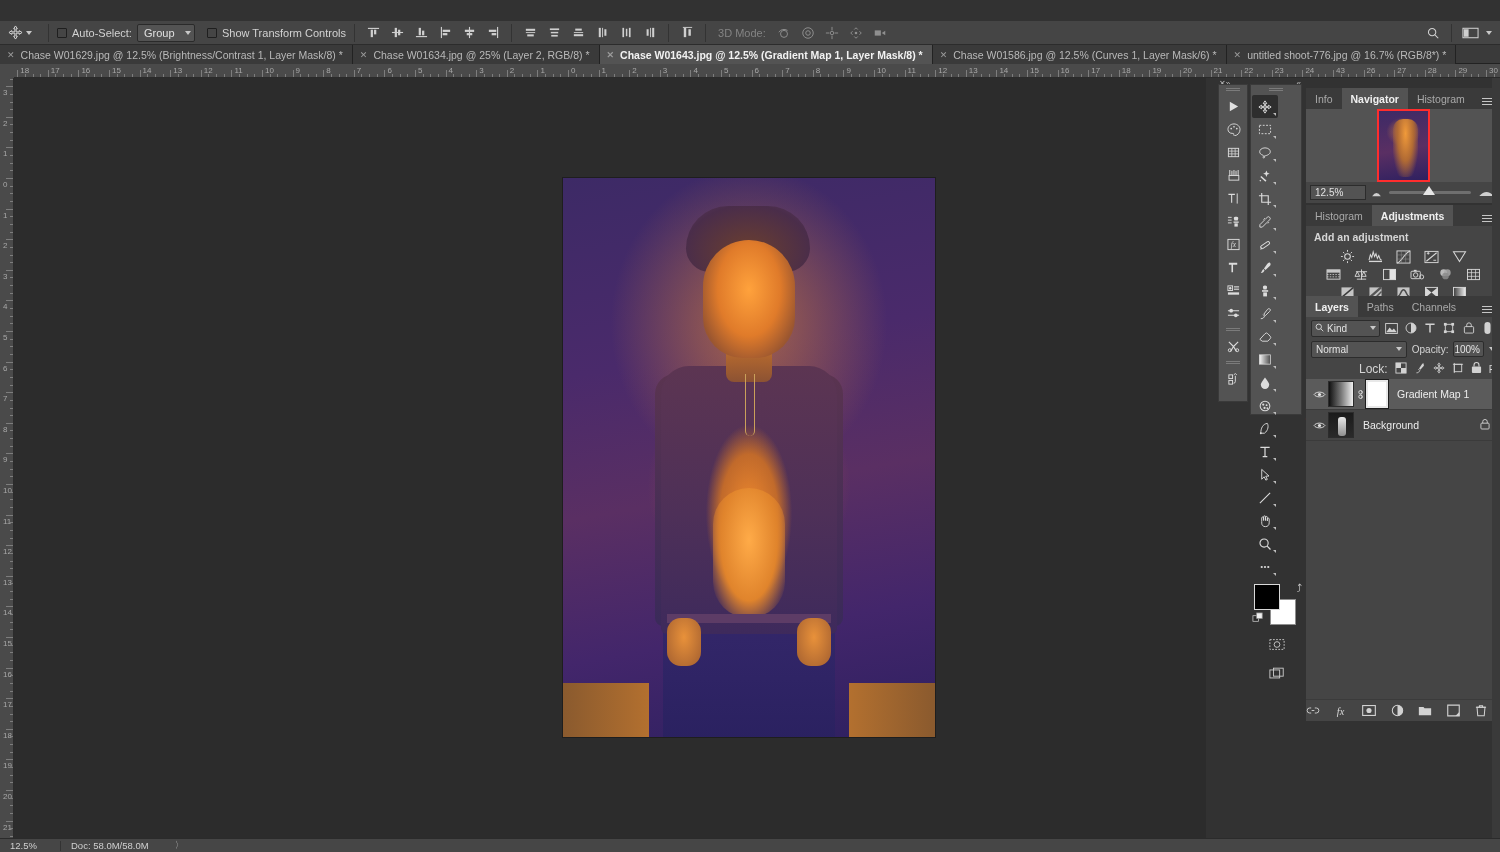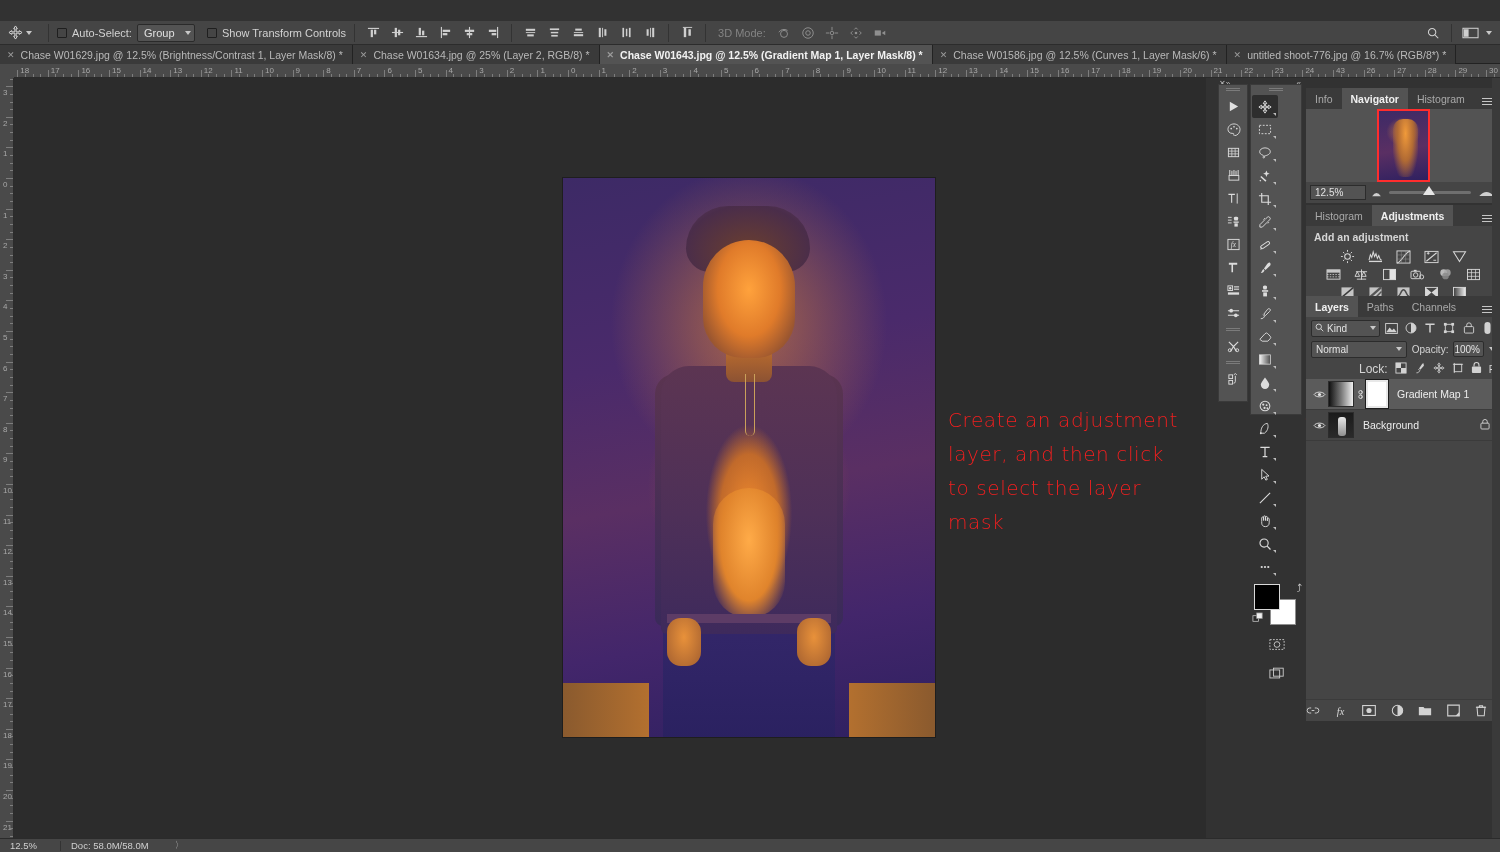--- a/index.html
+++ b/index.html
@@ -837,24 +837,20 @@
       <div class="fig fig-belt"></div>
       <div class="fig fig-hand-l"></div>
       <div class="fig fig-hand-r"></div>
       <div class="fig fig-neck"></div>
       <div class="fig fig-necklace"></div>
       <div class="fig fig-hair"></div>
       <div class="fig fig-face"></div>
     </div>
   </div>
 
-  <div class="anno-text">Create an adjustment
-layer, and then click
-to select the layer
-mask</div>
   <div class="anno-arrow">
     <svg width="86" height="24" viewBox="0 0 86 24">
       <path d="M0 11 H72" stroke="#f21f1f" stroke-width="3" fill="none"></path>
       <path d="M58 1 L80 11 L58 22" stroke="#f21f1f" stroke-width="3" fill="none" stroke-linecap="round"></path>
     </svg>
   </div>
   <div class="anno-ellipse"></div>
 
   <div class="toolstrip-outer">
     <div class="tpanel-top" style="position:absolute;left:0;top:0;width:90px;">

